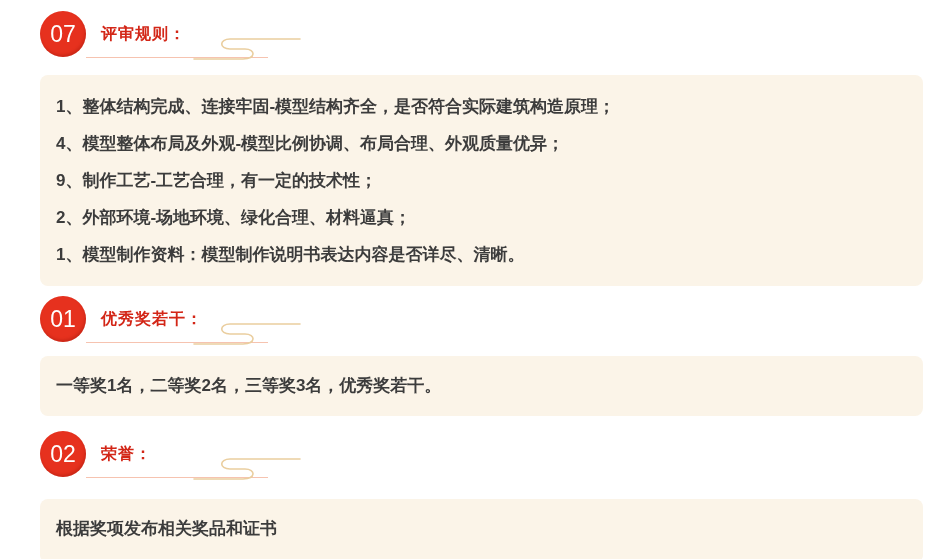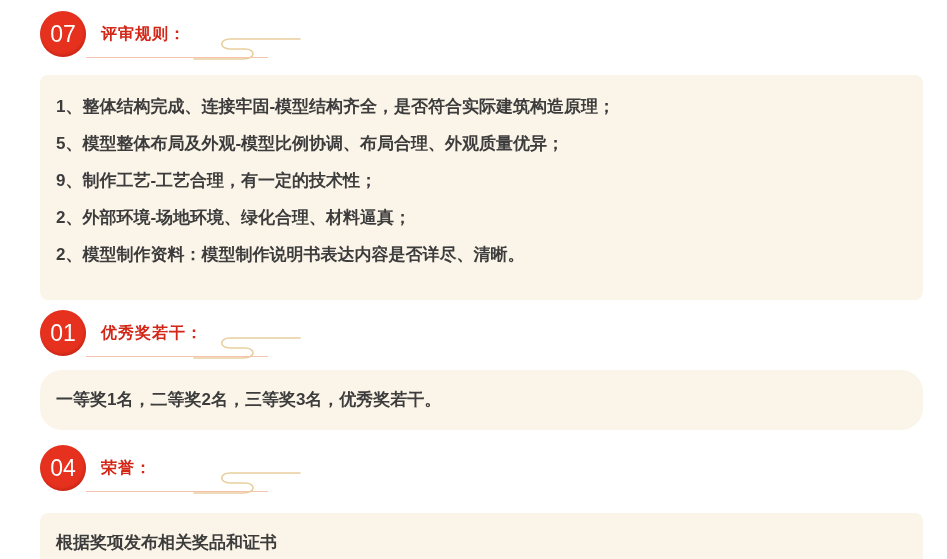--- a/index.html
+++ b/index.html
@@ -58,31 +58,31 @@
     left: 150px;
     top: 24px;
     pointer-events: none;
   }
   .content-box {
     background: #fbf4e8;
     border-radius: 8px;
     width: 883px;
     box-sizing: border-box;
   }
-  .box-rules { margin-top: 18px; padding: 13px 18px 27px 16px; }
+  .box-rules { margin-top: 18px; padding: 13px 18px 13px 16px; }
   .box-rules p {
     margin: 0;
     font-size: 17px;
     font-weight: bold;
     color: #3c3c3c;
     line-height: 37px;
     white-space: nowrap;
   }
   .hdr-08 { margin-top: 10px; }
-  .box-awards { margin-top: 14px; padding: 21px 16px; border-radius: 22px; }
+  .box-awards { margin-top: 14px; padding: 21px 16px; }
   .hdr-09 { margin-top: 15px; }
   .box-honor { margin-top: 22px; padding: 21px 16px 25px 16px; }
   .box-awards p, .box-honor p {
     margin: 0;
     font-size: 17px;
     font-weight: bold;
     color: #3c3c3c;
     line-height: 18px;
     white-space: nowrap;
   }
@@ -96,44 +96,44 @@
     <div class="sec-header">
       <div class="badge">07</div>
       <h2 class="sec-title">评审规则：</h2>
       <div class="deco-line"></div>
       <svg class="deco-swirl" width="112" height="28" viewBox="0 0 112 28">
         <path d="M110 4 H40 C29 4 29 14 40 14 H55 C66 14 66 24 53 24 H4" stroke="#eace9f" stroke-width="1.6" fill="none" stroke-linecap="round"></path>
       </svg>
     </div>
     <div class="content-box box-rules">
       <p>1、整体结构完成、连接牢固-模型结构齐全，是否符合实际建筑构造原理；</p>
-      <p>5、模型整体布局及外观-模型比例协调、布局合理、外观质量优异；</p>
+      <p>4、模型整体布局及外观-模型比例协调、布局合理、外观质量优异；</p>
       <p>9、制作工艺-工艺合理，有一定的技术性；</p>
       <p>2、外部环境-场地环境、绿化合理、材料逼真；</p>
-      <p>2、模型制作资料：模型制作说明书表达内容是否详尽、清晰。</p>
+      <p>1、模型制作资料：模型制作说明书表达内容是否详尽、清晰。</p>
     </div>
   </section>
 
   <section>
     <div class="sec-header hdr-08">
       <div class="badge">01</div>
       <h2 class="sec-title">优秀奖若干：</h2>
       <div class="deco-line"></div>
       <svg class="deco-swirl" width="112" height="28" viewBox="0 0 112 28">
         <path d="M110 4 H40 C29 4 29 14 40 14 H55 C66 14 66 24 53 24 H4" stroke="#eace9f" stroke-width="1.6" fill="none" stroke-linecap="round"></path>
       </svg>
     </div>
     <div class="content-box box-awards">
       <p>一等奖1名，二等奖2名，三等奖3名，优秀奖若干。</p>
     </div>
   </section>
 
   <section>
     <div class="sec-header hdr-09">
-      <div class="badge">04</div>
+      <div class="badge">02</div>
       <h2 class="sec-title">荣誉：</h2>
       <div class="deco-line"></div>
       <svg class="deco-swirl" width="112" height="28" viewBox="0 0 112 28">
         <path d="M110 4 H40 C29 4 29 14 40 14 H55 C66 14 66 24 53 24 H4" stroke="#eace9f" stroke-width="1.6" fill="none" stroke-linecap="round"></path>
       </svg>
     </div>
     <div class="content-box box-honor">
       <p>根据奖项发布相关奖品和证书</p>
     </div>
   </section>

